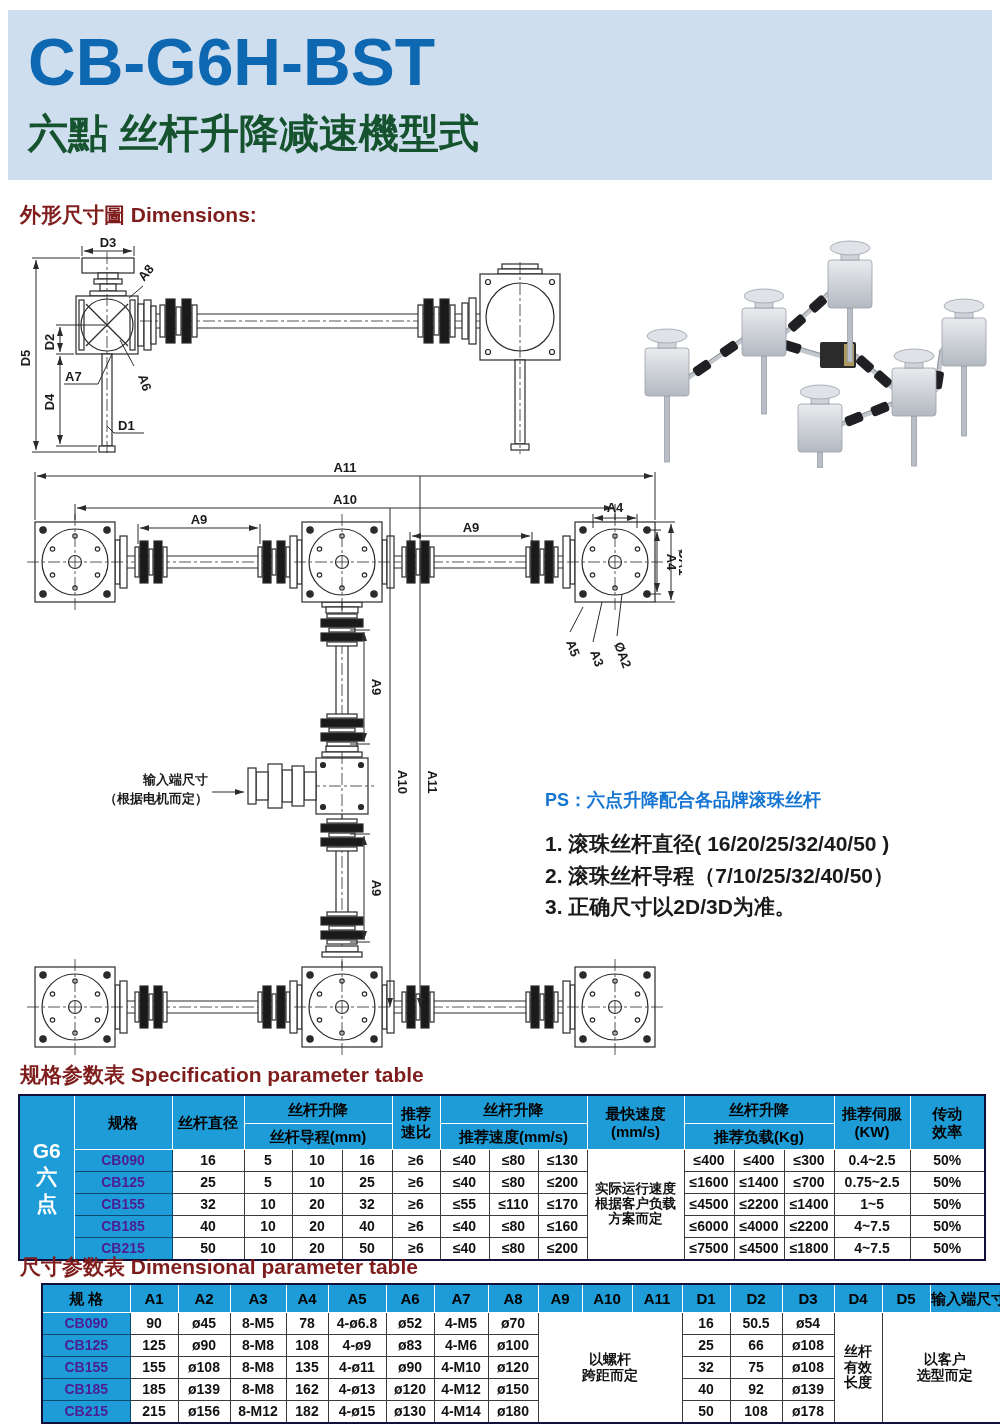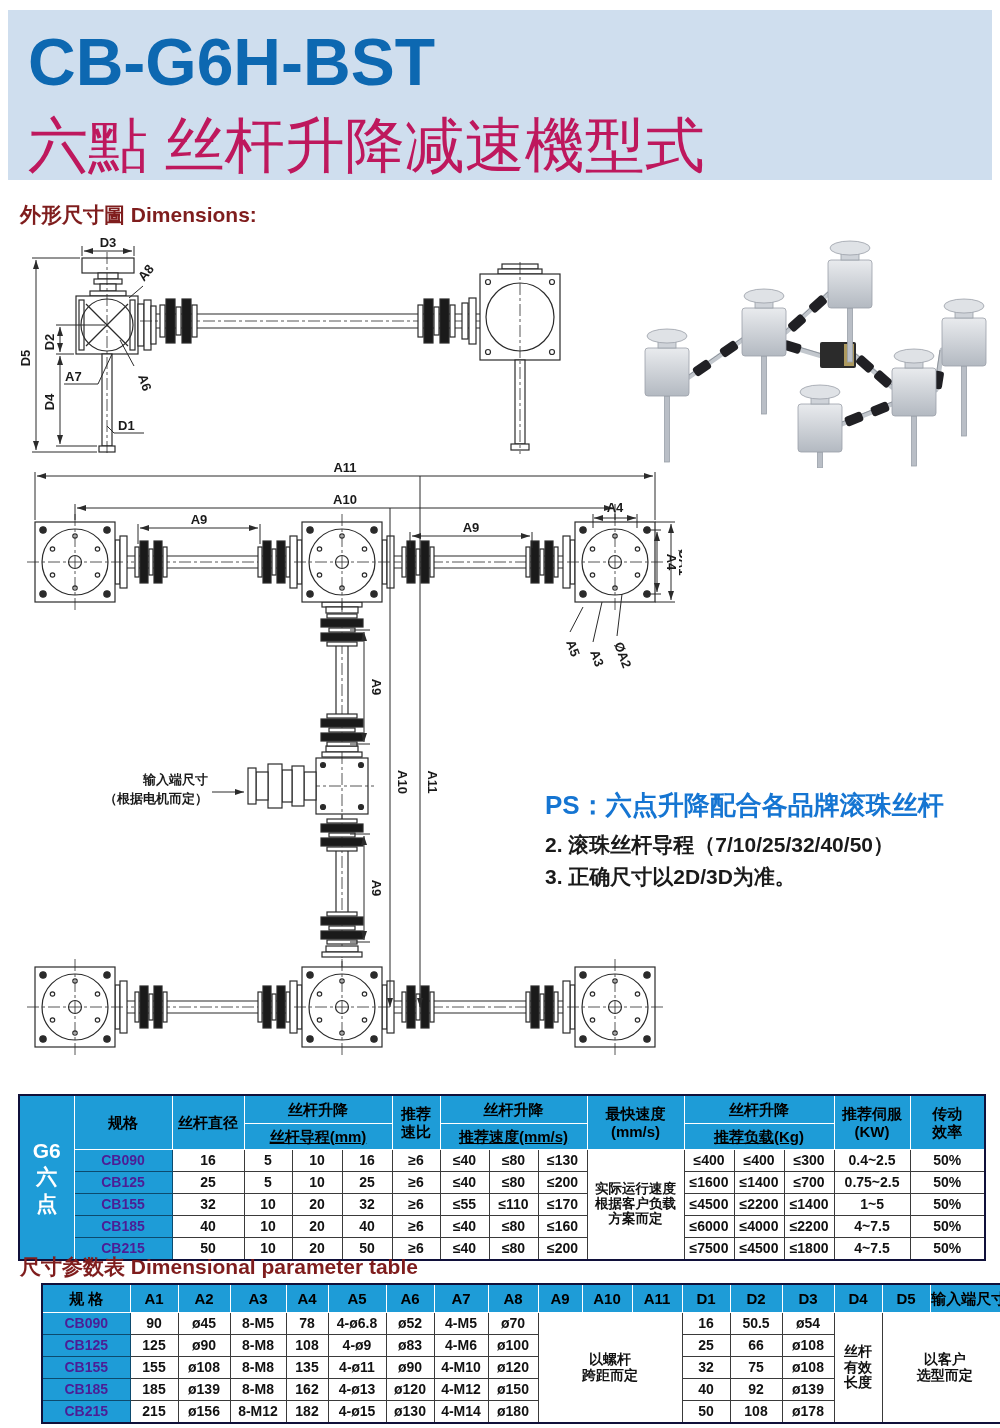--- a/index.html
+++ b/index.html
@@ -1,43 +1,43 @@
 <!DOCTYPE html>
 <html><head>
 <meta charset="utf-8">
 <style>
   html,body{margin:0;padding:0;background:#fff;}
   .page{position:relative;width:1000px;height:1428px;background:#fff;overflow:hidden;
         font-family:"Liberation Sans","DejaVu Sans",sans-serif;}
   
   .banner{position:absolute;left:8px;top:10px;width:984px;height:170px;background:#cfdeee;}
   .title{position:absolute;left:20px;top:14px;font-size:66px;font-weight:bold;color:#0d68b1;letter-spacing:0px;}
-  .subtitle{position:absolute;left:20px;top:96px;font-size:60px;font-weight:normal;color:#be185d;}
+  .subtitle{position:absolute;left:20px;top:96px;font-size:40px;font-weight:bold;color:#14532d;}
   
   .sec-h{position:absolute;font-size:21px;font-weight:bold;color:#7f1d1d;}
   .unit-label{position:absolute;font-size:18px;font-weight:bold;color:#0d68b1;margin-top:26px;}
   
   svg text{font-family:"Liberation Sans","DejaVu Sans",sans-serif;font-size:13px;font-weight:bold;fill:#1a1a1a;}
   .draw{position:absolute;}
   
   .ps{position:absolute;left:545px;top:788px;width:440px;}
-  .ps-h{font-size:26px;font-weight:bold;color:#1575d2;margin:0 0 6px 0;}
+  .ps-h{font-size:18px;font-weight:bold;color:#1575d2;margin:0 0 16px 0;}
   .ps-item{font-size:21px;font-weight:bold;color:#1a1a1a;line-height:1.5;}
   
   table{border-collapse:collapse;table-layout:fixed;position:absolute;background:#fff;}
   table.spec{left:18px;top:1094px;width:966px;}
   table.dims{left:18px;top:1283px;width:966px;margin-left:23px;}
   table{border:2px solid #10103a;}
   th{background:#1e9cd7;color:#000000;font-size:15px;font-weight:bold;border:1px solid #fff;
      padding:0;line-height:1.15;vertical-align:middle;}
   td{font-size:14px;font-weight:bold;color:#111;text-align:center;border:1px solid #3a3a3a;
      padding:0;line-height:1.1;vertical-align:middle;}
   td.blue{background:#1e9cd7;color:#4c1d95;border:1px solid #0c4a6e;font-size:14px;}
   .ml{white-space:pre-line;}
-  tr.hr1 th{height:27px;} tr.hr2 th{height:25px;text-decoration:underline;}
+  tr.hr1 th{height:27px;} tr.hr2 th{height:25px;}
   tr.dr td{height:21px;}
   td.g6cell{background:#1e9cd7;border:1px solid #fff;color:#fff;}
   .g6stack{display:flex;flex-direction:column;gap:4px;}
   .g6stack span{font-size:21px;font-weight:bold;color:#fff;line-height:1.05;}
   td.note{font-size:13.5px;}
 </style>
 </head>
 <body>
 
 <div class="page">
@@ -388,24 +388,26 @@
     <text x="362" y="225" text-anchor="middle" transform="rotate(90 362 225)">A9</text>
     <text x="362" y="426" text-anchor="middle" transform="rotate(90 362 426)">A9</text>
     <text x="388" y="320" text-anchor="middle" transform="rotate(90 388 320)">A10</text>
     <text x="418" y="320" text-anchor="middle" transform="rotate(90 418 320)">A11</text>
     <text x="198" y="322" text-anchor="end" font-size="14">输入端尺寸</text>
     <text x="198" y="341" text-anchor="end" font-size="14">（根据电机而定）</text>
   </svg>
 
   <div class="ps">
     <div class="ps-h">PS：六点升降配合各品牌滚珠丝杆</div>
+    <div class="ps-item">1. 滚珠丝杆直径( 16/20/25/32/40/50 )</div>
     <div class="ps-item">2. 滚珠丝杆导程（7/10/25/32/40/50）</div>
     <div class="ps-item">3. 正确尺寸以2D/3D为准。</div>
   </div>
 
+  <div class="sec-h" style="left:20px;top:1061px;">规格参数表 Specification parameter table</div>
 
   <table class="spec">
     <colgroup>
       <col style="width:55px">
         <col style="width:98px">
         <col style="width:72px">
       <col style="width:48px">
         <col style="width:50px">
         <col style="width:50px">
       <col style="width:48px">

